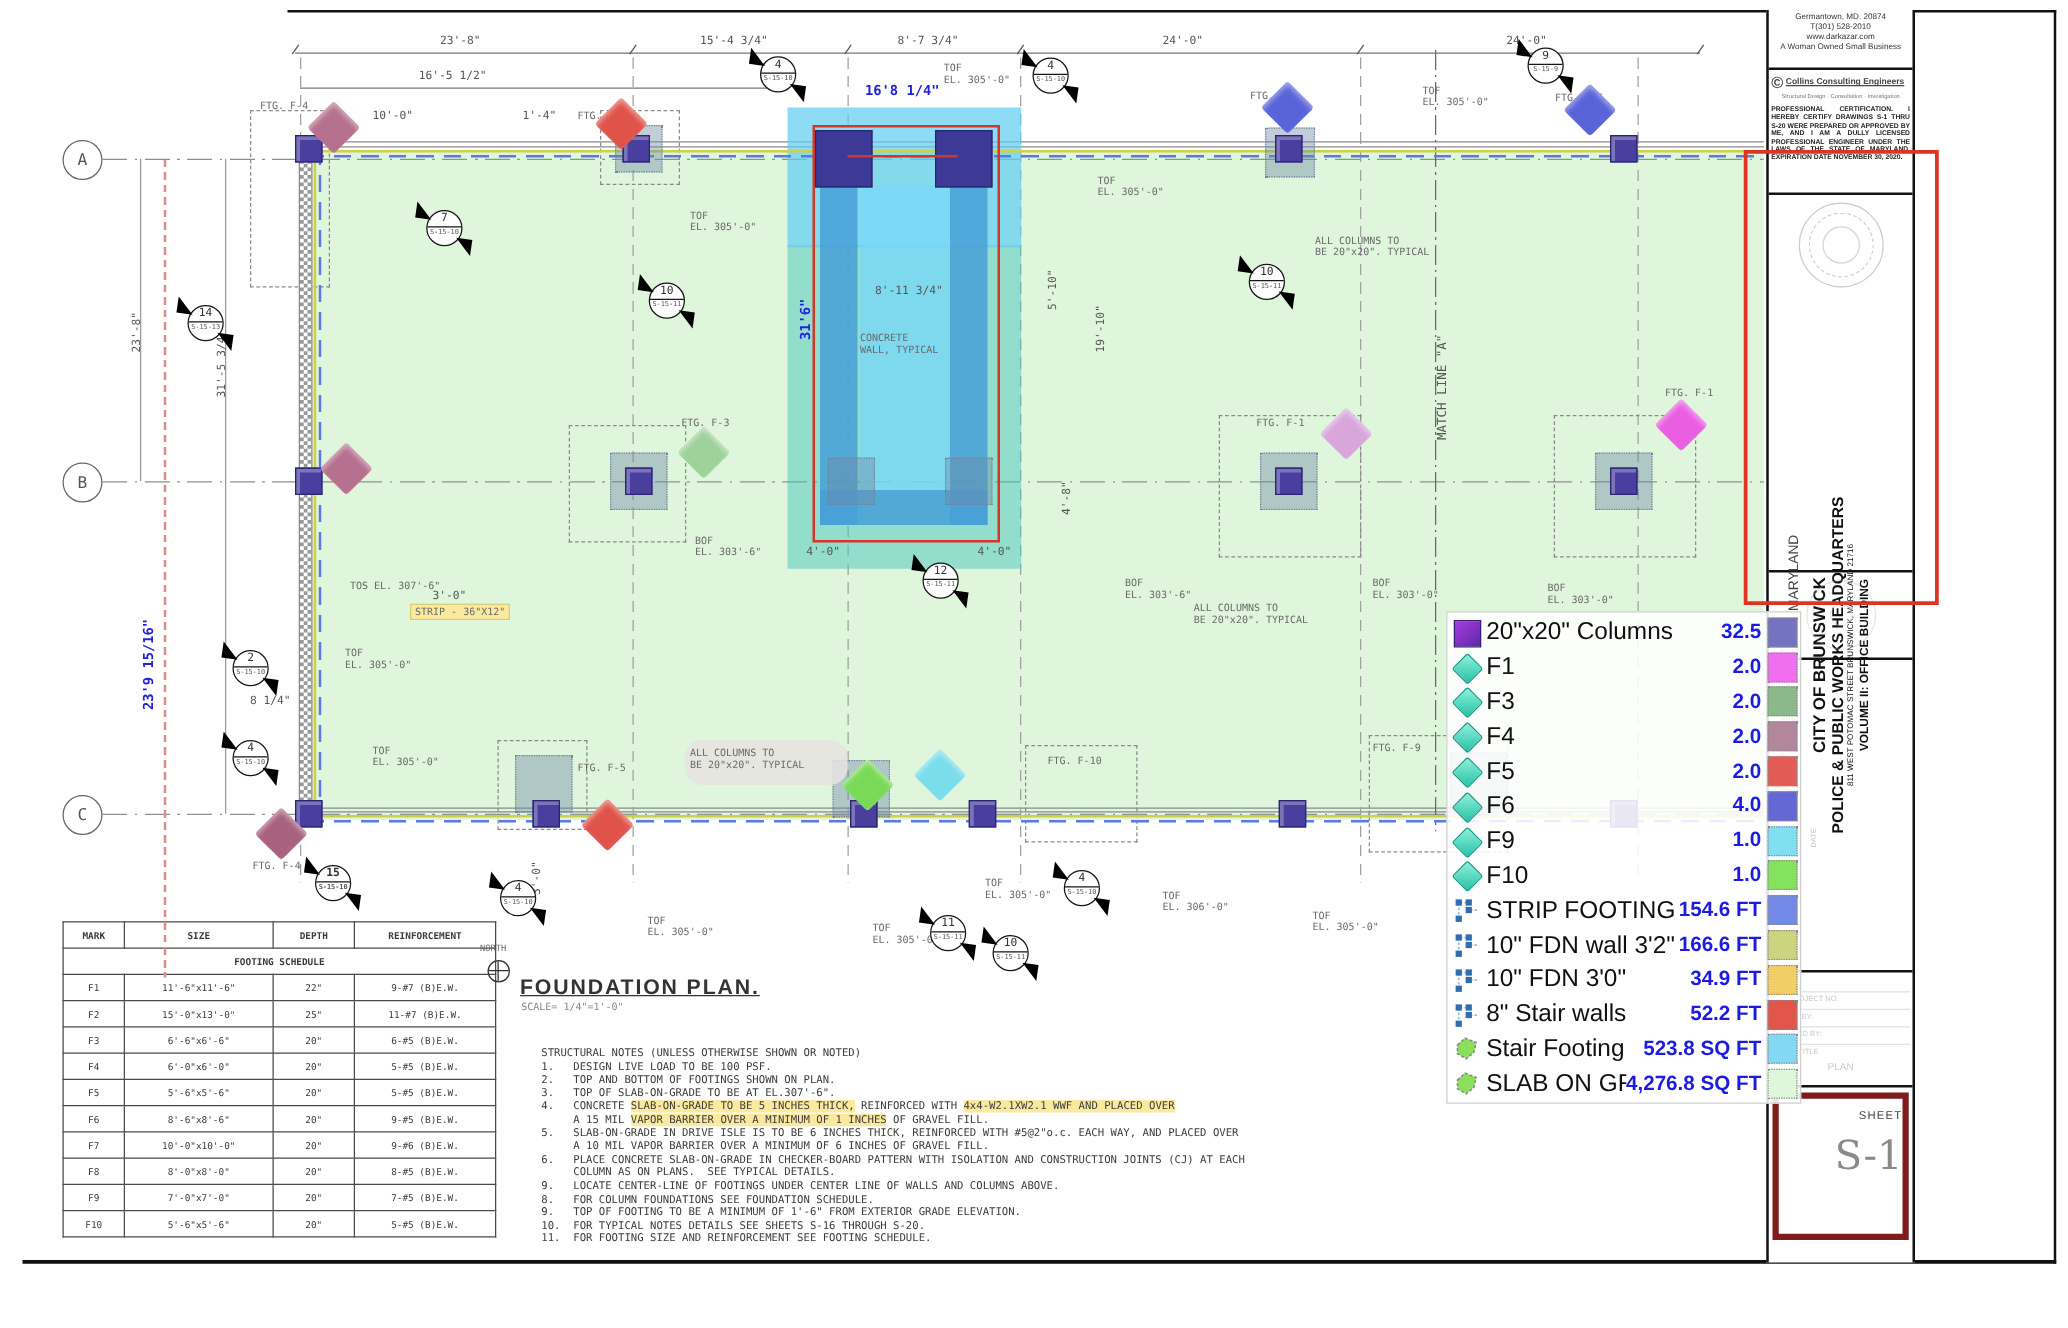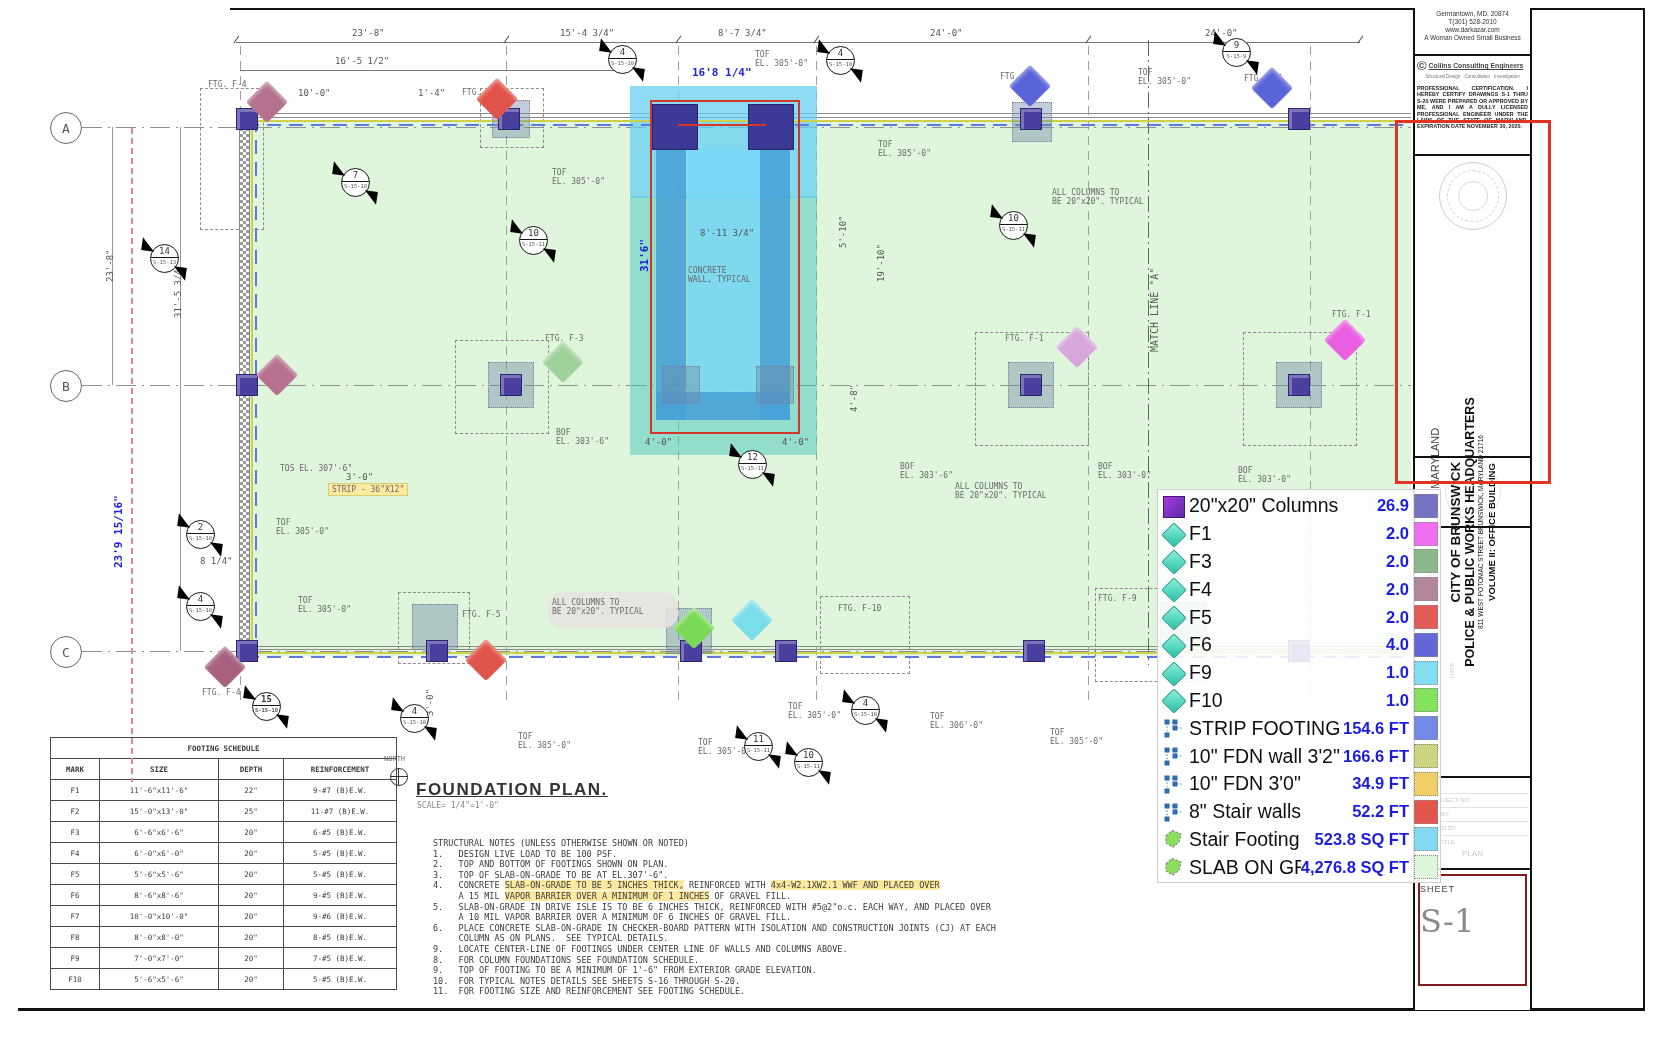--- a/index.html
+++ b/index.html
@@ -315,28 +315,28 @@
 EL. 306'-0"</div>
 <div class="cad" style="left: 1050px; top: 728px; white-space: pre-line;">TOF
 EL. 305'-0"</div>
 <div class="cad" style="left: 1238px; top: 466px; white-space: pre-line;">BOF
 EL. 303'-0"</div>
 
 <div class="abs" style="left:50px;top:737px;z-index:5;">
   <table class="sched">
     <tbody>
           <tr>
-            <th colspan="4">FOOTING SCHEDULE</th>
-          </tr>
-    <tr>
       <th style="width:40px">MARK</th>
       <th style="width:110px">SIZE</th>
       <th style="width:56px">DEPTH</th>
       <th style="width:104px">REINFORCEMENT</th>
     </tr>
+    <tr>
+            <th colspan="4">FOOTING SCHEDULE</th>
+          </tr>
     <tr>
             <td>F1</td>
             <td>11'-6"x11'-6"</td>
             <td>22"</td>
             <td>9-#7 (B)E.W.</td>
           </tr>
     <tr>
             <td>F2</td>
             <td>15'-0"x13'-0"</td>
             <td>25"</td>
@@ -452,33 +452,33 @@
     <div class="faint rot" style="position:absolute;left:10px;top:228px;font-size:6px;">NO.</div>
   </div>
   <div class="tbcell" style="height:92px;">
     <div class="faint" style="font-size:6px;border-bottom:1px solid #e2e2e2;line-height:13px;">DATE:</div>
     <div class="faint" style="font-size:6px;border-bottom:1px solid #e2e2e2;line-height:13px;">CAA PROJECT NO:</div>
     <div class="faint" style="font-size:6px;border-bottom:1px solid #e2e2e2;line-height:13px;">DRAWN BY:</div>
     <div class="faint" style="font-size:6px;border-bottom:1px solid #e2e2e2;line-height:13px;">CHECKED BY:</div>
     <div class="faint" style="font-size:6px;line-height:13px;">SHEET TITLE</div>
     <div class="faint" style="font-size:8px;text-align:center;">PLAN</div>
   </div>
-  <div style="height:108px;margin:4px 3px;border:2px solid #7f1d1d;text-align:left;">
+  <div style="height:108px;margin:4px 3px;border:5px solid #7f1d1d;text-align:right;">
     <div style="font-size:9px;letter-spacing:1px;color:#444;margin-top:8px;">SHEET</div>
     <div style="font-family:'DejaVu Serif',serif;font-size:32px;color:#8a8a8a;margin-top:8px;">S-1</div>
   </div>
 </div>
 
 <div id="redbox"></div>
 
 <div id="legend">
   <div class="lrow">
     <span class="lic lic-col"></span>
     <span class="llab">20"x20" Columns</span>
-    <span class="lval">26.9</span>
+    <span class="lval">32.5</span>
     <span class="lsw" style="background: rgb(116, 115, 194);"></span>
   </div>
   <div class="lrow">
     <span class="lic lic-dia"></span>
     <span class="llab">F1</span>
     <span class="lval">2.0</span>
     <span class="lsw" style="background: rgb(240, 110, 240);"></span>
   </div>
   <div class="lrow">
     <span class="lic lic-dia"></span>

